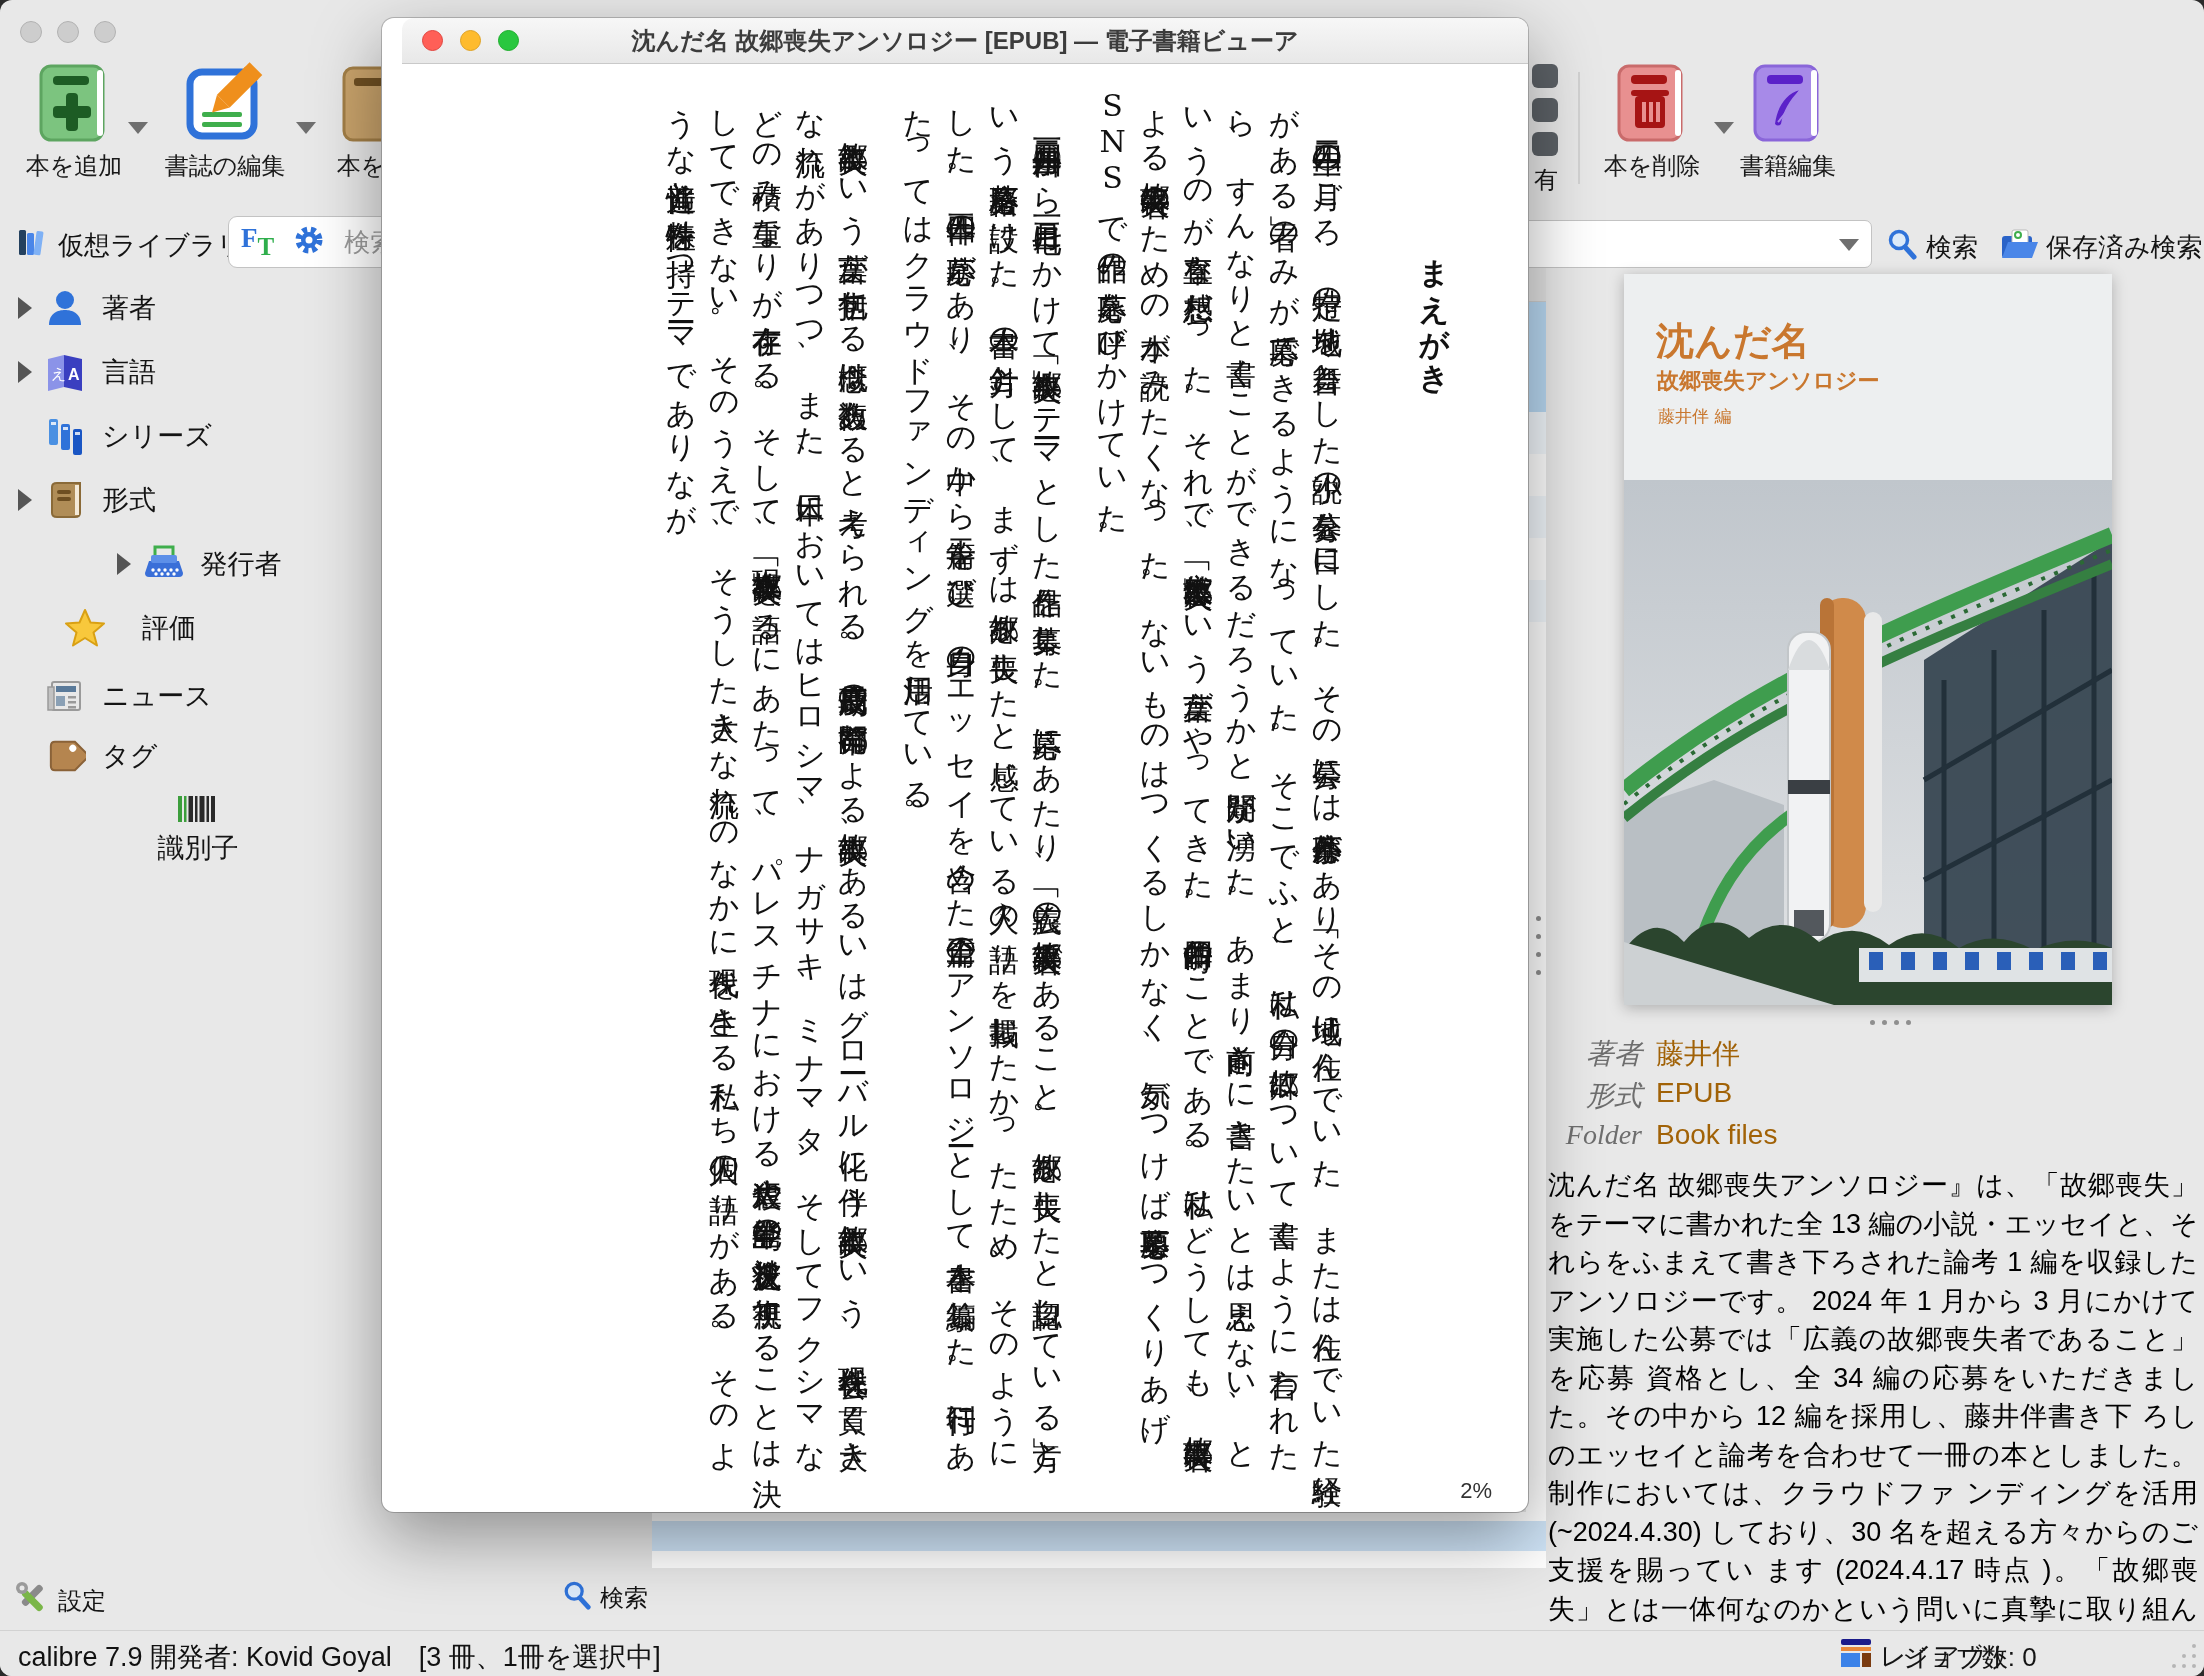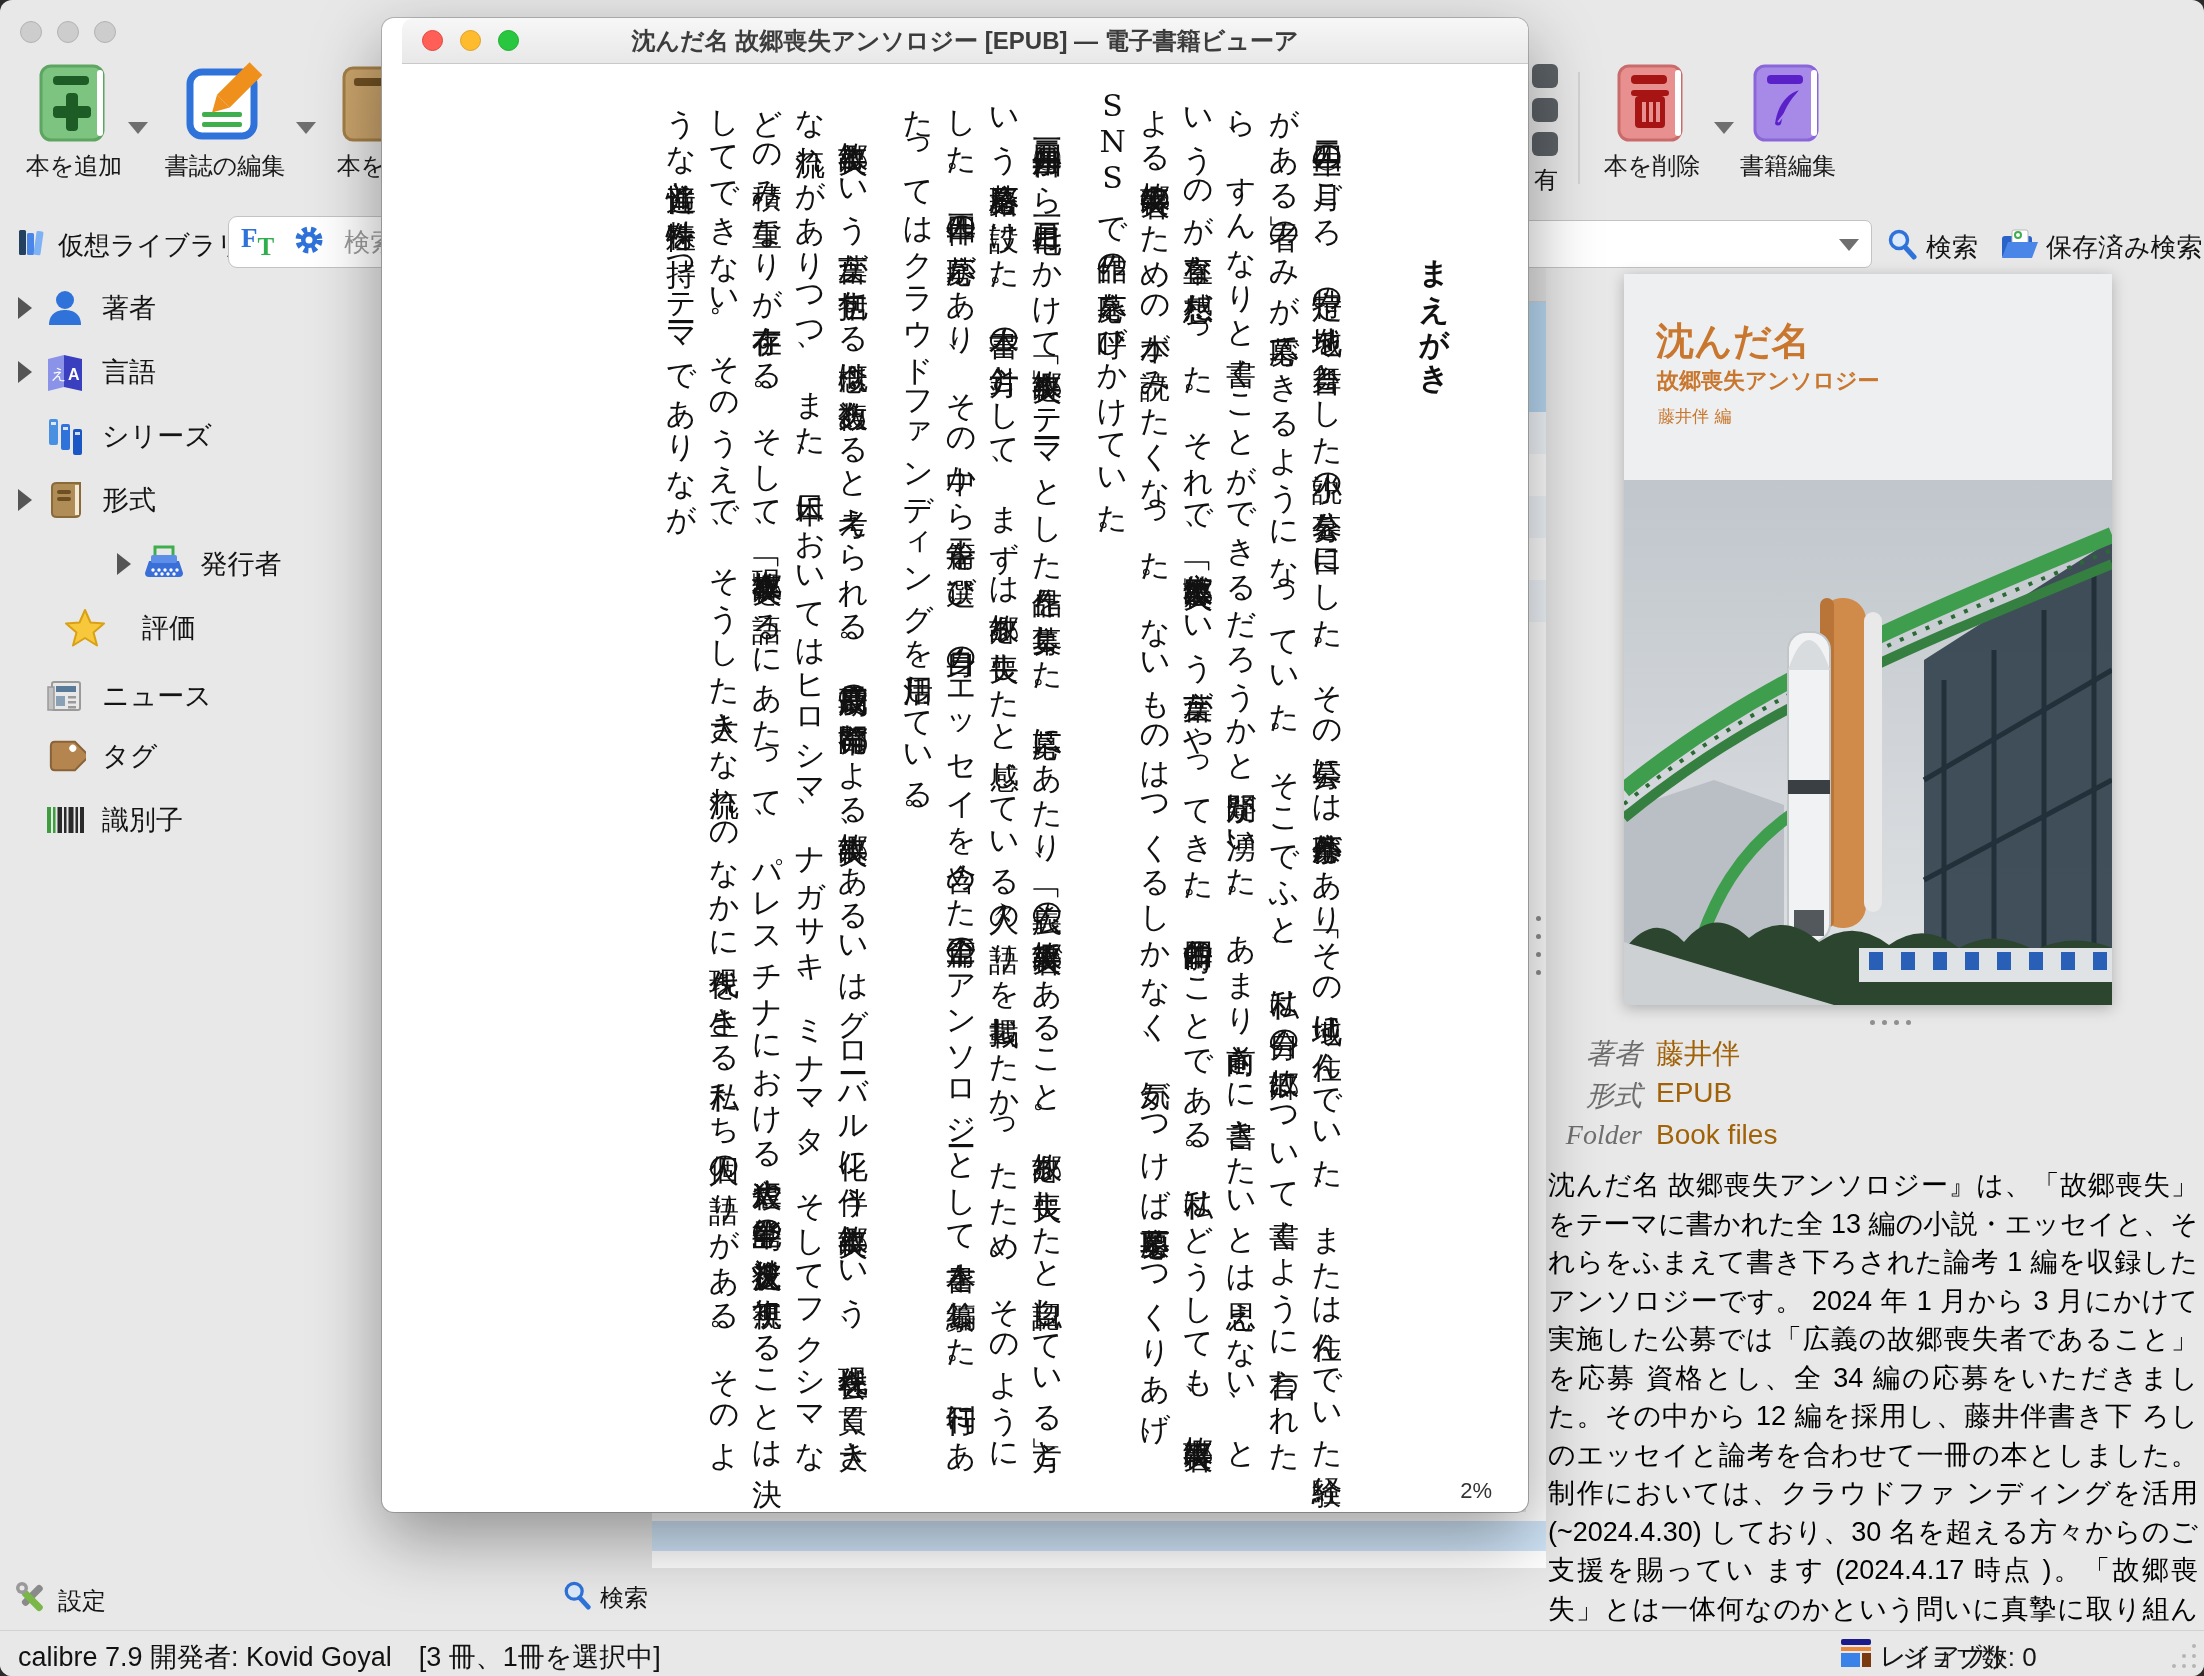--- a/index.html
+++ b/index.html
@@ -338,21 +338,21 @@
     <div class="no-arr"></div>
     <div class="s-icon">
       <svg width="42" height="42" viewBox="0 0 42 42">
         <path d="M4 18 L18 4 L38 4 L38 24 L24 38 Q21 41 18 38 L4 24 Q1 21 4 18 Z" fill="#b5854f" stroke="#8a6238" stroke-width="2" transform="rotate(45 21 21)"></path>
         <circle cx="21" cy="10" r="3.5" fill="#fff" transform="rotate(45 21 21)"></circle>
       </svg>
     </div>
     <div class="s-label">タグ</div>
   </div>
 
-  <div class="side-row" style="top:788px;">
+  <div class="side-row" style="top:788px;flex-direction:column;">
     <div class="no-arr"></div>
     <div class="s-icon">
       <svg width="42" height="42" viewBox="0 0 42 42">
         <rect x="3" y="8" width="4" height="26" fill="#3c9e3c"></rect>
         <rect x="9" y="8" width="2.5" height="26" fill="#3c9e3c"></rect>
         <rect x="13.5" y="8" width="4.5" height="26" fill="#2a2a2a"></rect>
         <rect x="20" y="8" width="2.5" height="26" fill="#2a2a2a"></rect>
         <rect x="24.5" y="8" width="5" height="26" fill="#2a2a2a"></rect>
         <rect x="31.5" y="8" width="2.5" height="26" fill="#2a2a2a"></rect>
         <rect x="36" y="8" width="4" height="26" fill="#2a2a2a"></rect>

